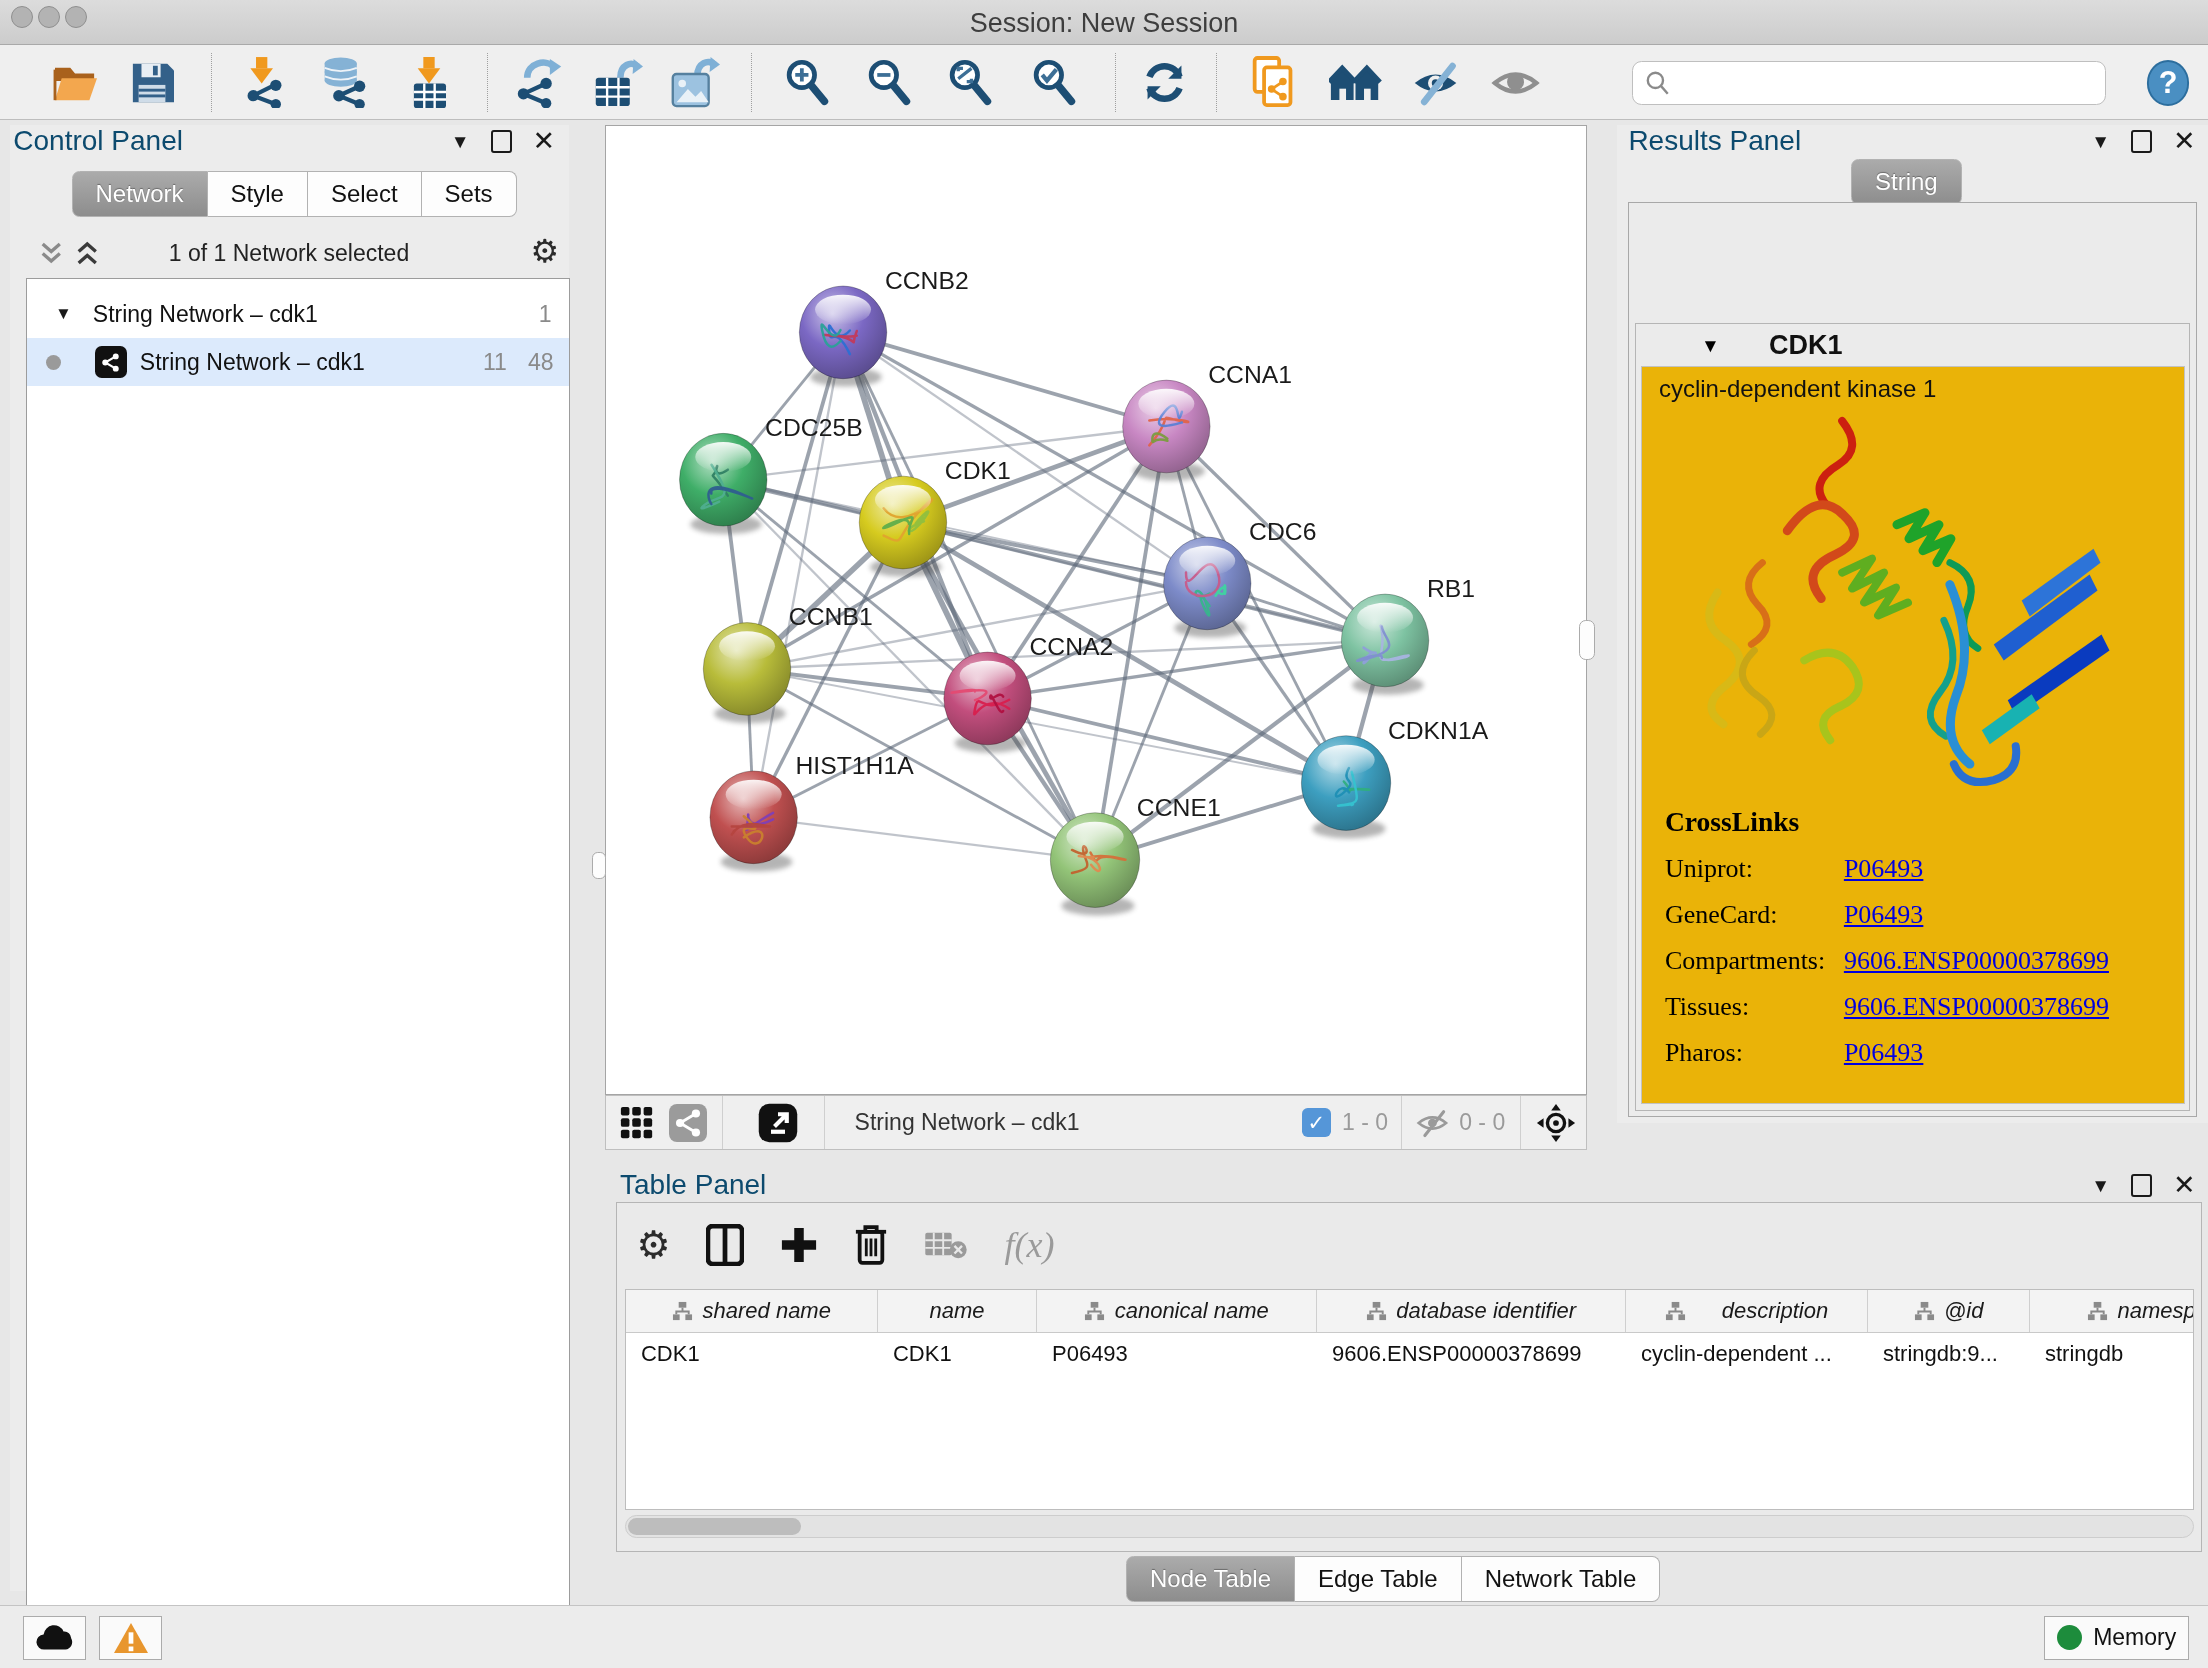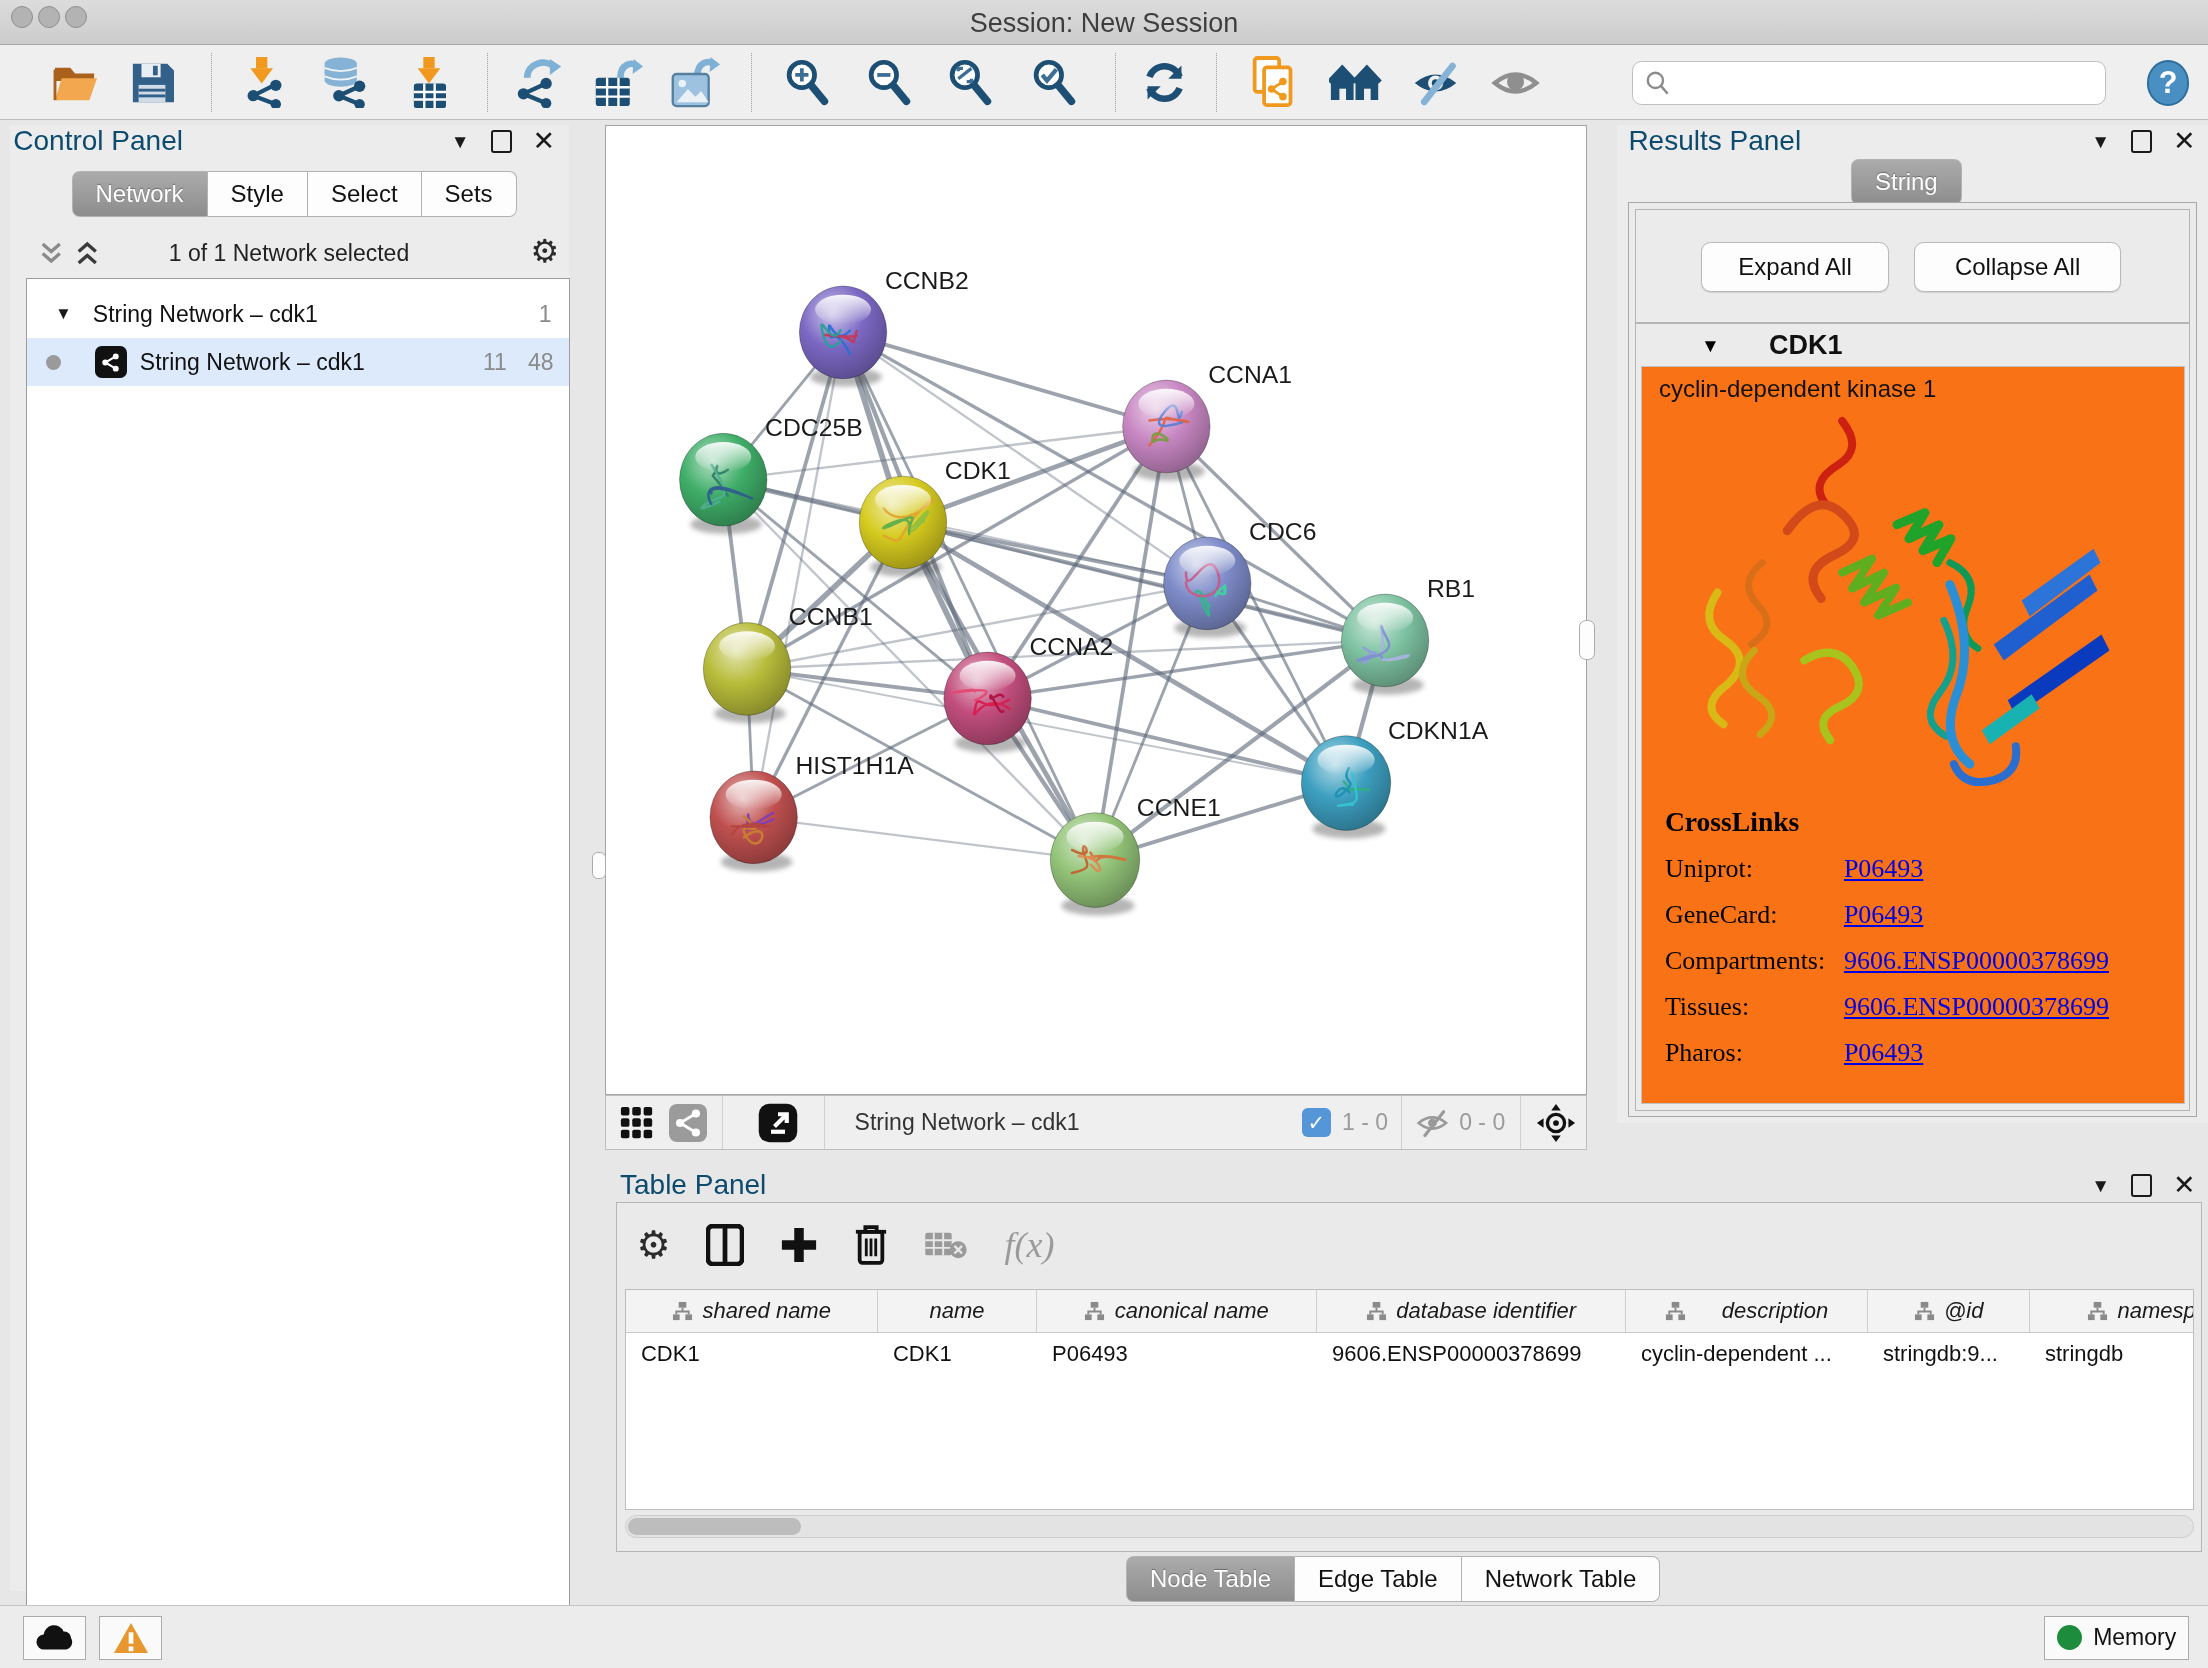--- a/index.html
+++ b/index.html
@@ -659,28 +659,24 @@
 
   <div class="abs results-panel">
     <div class="abs" style="left:11.4px;top:0;height:32px"><span class="panel-title">Results Panel</span></div>
     <div class="panel-ctrls">
       <span class="pc-min">▼</span>
       <span class="pc-float"></span>
       <span class="pc-close">✕</span>
     </div>
     <div class="abs tab sel single" style="left:234px;top:34px">String</div>
     <div class="res-box">
-      <div class="abs" style="left:5.7px;top:5.7px;width:555px;height:114px;border:1px solid #b5b5b5;background:#ebebeb;box-sizing:border-box">
-        <div class="btn abs" style="left:65px;top:32px;width:186px;height:48px">Expand All</div>
-        <div class="btn abs" style="left:278px;top:32px;width:205px;height:48px">Collapse All</div>
-      </div>
       <div class="abs" style="left:5.7px;top:120px;width:555px;height:788px;border:1px solid #b5b5b5;background:#ebebeb;box-sizing:border-box">
         <span class="abs" style="left:65px;top:11.4px;font-size:19px">▼</span>
         <span class="abs" style="left:133px;top:5.7px;font-size:27px;font-weight:bold;color:#111">CDK1</span>
-        <div class="abs" style="left:4.8px;top:42px;width:544px;height:738px;border:1px solid #c2c2c2;background:#f97316;box-sizing:border-box;overflow:hidden">
+        <div class="abs" style="left:4.8px;top:42px;width:544px;height:738px;border:1px solid #c2c2c2;background:#eab308;box-sizing:border-box;overflow:hidden">
           <span class="abs" style="left:17px;top:7.6px;font-size:24px;color:#111">cyclin-dependent kinase 1</span>
           <span class="abs" style="left:27px;top:46px">
             <svg width="476" height="399" viewBox="0 0 430 400">
               <g fill="none" stroke-linecap="round">
                 <path d="M150 8 q22 28 -4 44 q-30 18 -12 40" stroke="#cc2010" stroke-width="8"></path>
                 <path d="M95 118 q30 -42 56 -16 q26 24 -8 40 q-36 16 -14 44" stroke="#d2491a" stroke-width="9"></path>
                 <path d="M70 150 q-25 20 -5 42 q22 22 -6 40" stroke="#d86f18" stroke-width="7"></path>
                 <path d="M25 180 q-20 30 8 48 q28 20 2 44 q-30 22 -4 40" stroke="#d8b916" stroke-width="8"></path>
                 <path d="M62 238 q-26 26 4 46 q26 18 2 38" stroke="#c9a616" stroke-width="7"></path>
                 <path d="M112 248 q30 -18 48 6 q18 26 -12 40 q-28 12 -10 34" stroke="#a8c41c" stroke-width="8"></path>

